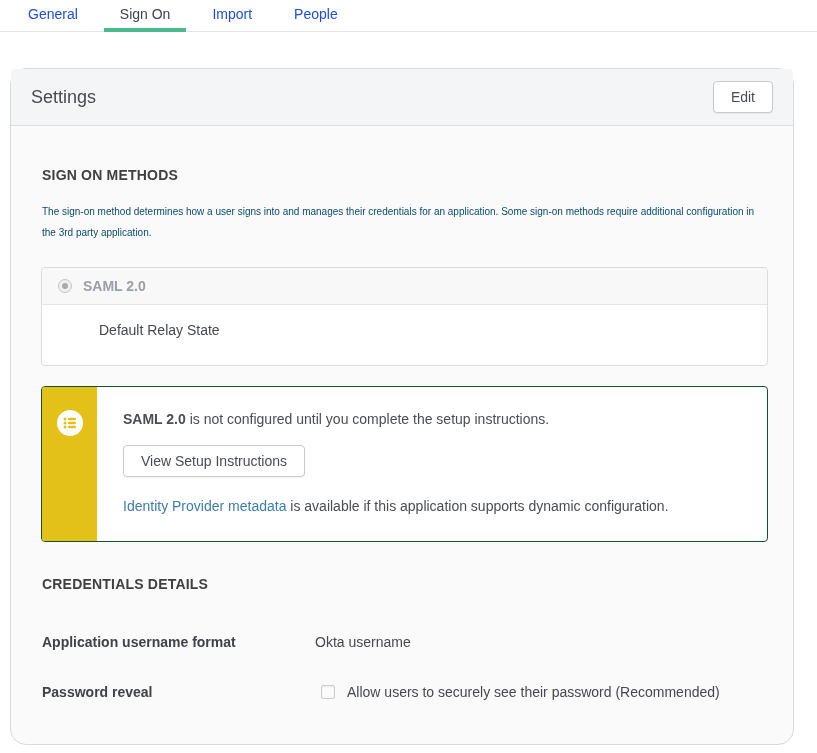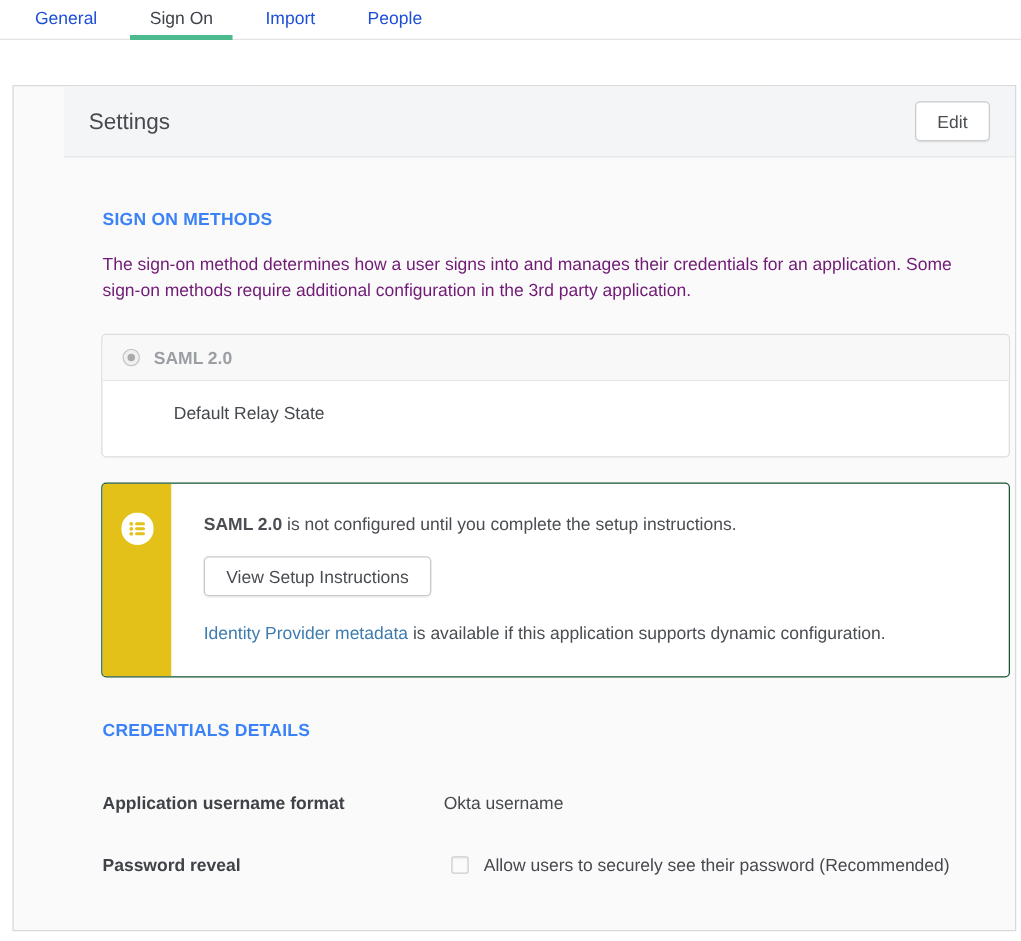--- a/index.html
+++ b/index.html
@@ -32,25 +32,24 @@
     border-bottom: 4px solid transparent;
     margin-right: 10px;
   }
   .tab.active {
     color: #3f434a;
     border-bottom-color: #4cba8e;
   }
 
   
   .panel {
-    margin: 36px 4px 16px 10px;
+    margin: 36px 23px 16px 10px;
     border: 1px solid #d7d9dc;
-    border-radius: 0;
+    border-radius: 16px;
     background: #fafafa;
-    padding-left: 40px;
   }
   .panel-header {
     height: 57px;
     padding: 0 20px;
     display: flex;
     align-items: center;
     justify-content: space-between;
     background: #f4f5f6;
     border-bottom: 1px solid #dcdee0;
     border-radius: 4px 4px 0 0;
@@ -72,28 +71,28 @@
     cursor: pointer;
     text-align: right;
   }
   .panel-body { padding: 41px 30px 44px 30px; }
 
   .section-heading {
     margin: 0 0 18px 1px;
     font-size: 14px;
     font-weight: 700;
     letter-spacing: 0.2px;
-    color: #3b82f6;
+    color: #404040;
   }
   .desc {
     margin: 0 0 24px 1px;
     max-width: 737px;
-    font-size: 14px;
+    font-size: 10px;
     line-height: 21px;
-    color: #701a75;
+    color: #0c4a6e;
   }
 
   
   .method-box {
     width: 727px;
     background: #ffffff;
     border: 1px solid #dcdcdc;
     border-radius: 4px;
   }
   .method-head {

